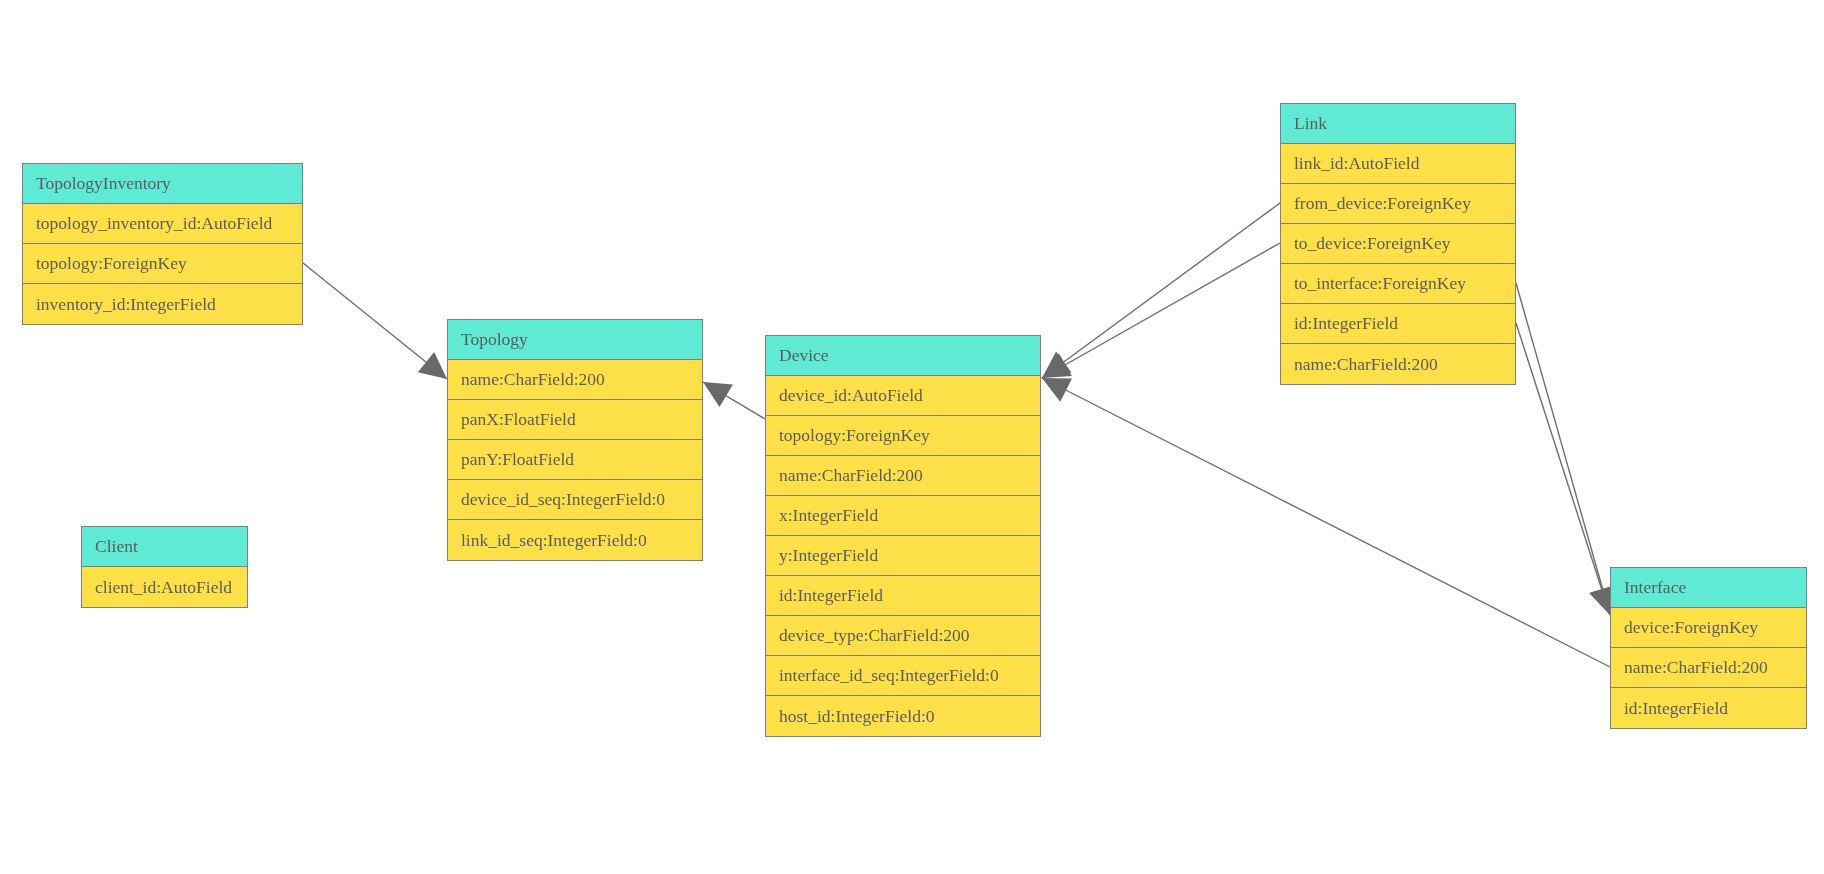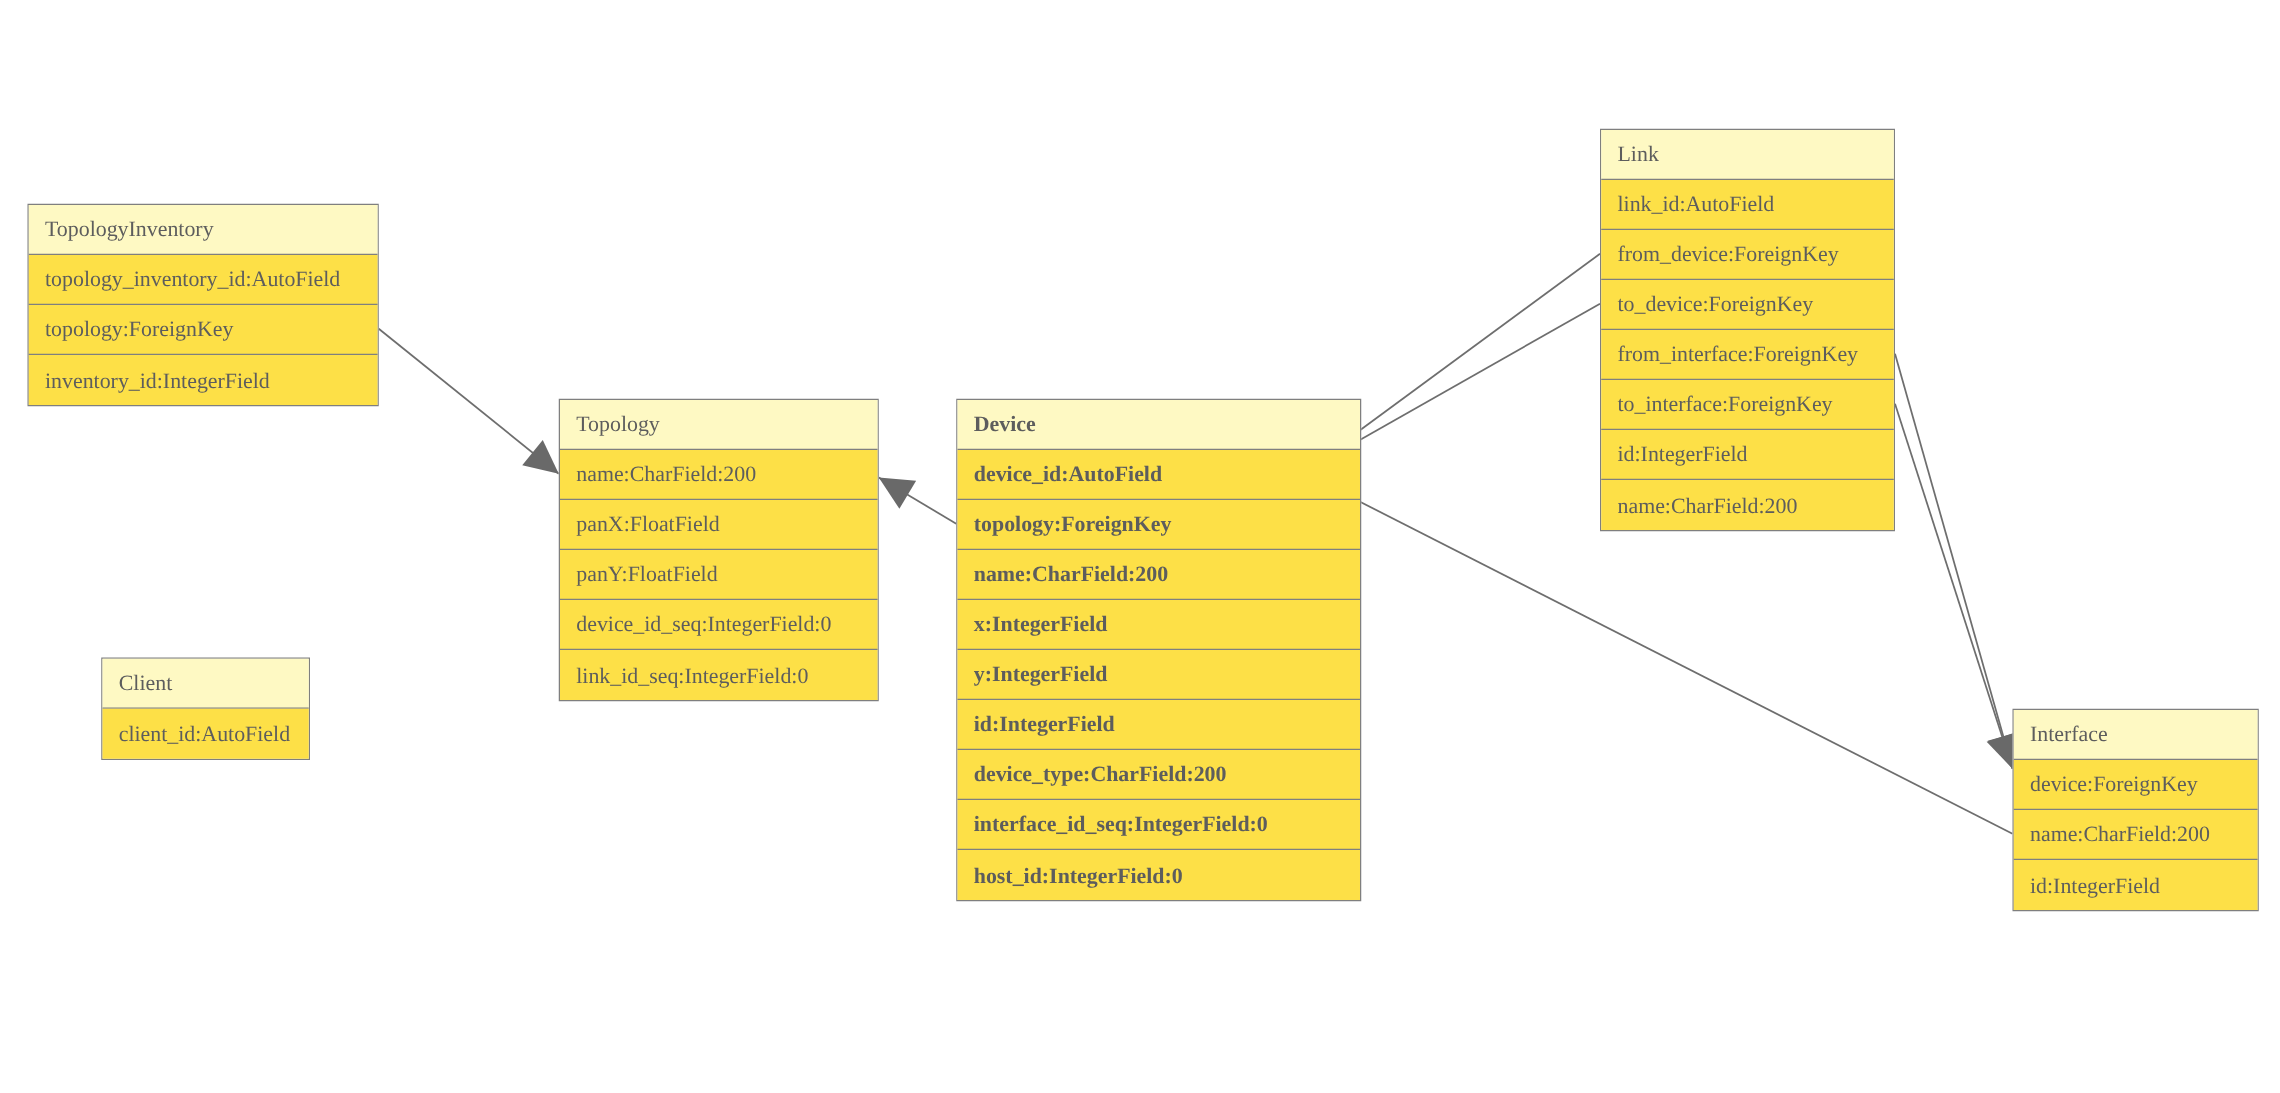--- a/index.html
+++ b/index.html
@@ -15,21 +15,21 @@
     position: absolute;
     box-sizing: border-box;
     border: 1.5px solid #7f7f7f;
     background: #ffffff;
     color: #5d5d5d;
     font-size: 17.5px;
   }
   .entity .hdr {
     box-sizing: border-box;
     height: 40px;
-    background: #fef9c3;
+    background: #5eead4;
     border-bottom: 1.5px solid #7f7f7f;
     display: flex; align-items: center;
     padding-left: 13px;
   }
   .entity .row {
     box-sizing: border-box;
     height: 40px;
     display: flex; align-items: center;
     padding-left: 13px;
     border-bottom: 1.5px solid #7f7f7f;
@@ -82,39 +82,38 @@
     <div class="row">panY:FloatField</div>
     <div class="row">device_id_seq:IntegerField:0</div>
     <div class="row">link_id_seq:IntegerField:0</div>
   </div>
 
   <div class="entity" style="left:81px; top:526px; width:167px;">
     <div class="hdr">Client</div>
     <div class="row">client_id:AutoField</div>
   </div>
 
-  <div class="entity" style="left:765px; top:319px; width:324px;font-weight:bold;">
+  <div class="entity" style="left:765px; top:335px; width:276px;">
     <div class="hdr">Device</div>
     <div class="row">device_id:AutoField</div>
     <div class="row">topology:ForeignKey</div>
     <div class="row">name:CharField:200</div>
     <div class="row">x:IntegerField</div>
     <div class="row">y:IntegerField</div>
     <div class="row">id:IntegerField</div>
     <div class="row">device_type:CharField:200</div>
     <div class="row">interface_id_seq:IntegerField:0</div>
     <div class="row">host_id:IntegerField:0</div>
   </div>
 
   <div class="entity" style="left:1280px; top:103px; width:236px;">
     <div class="hdr">Link</div>
     <div class="row">link_id:AutoField</div>
     <div class="row">from_device:ForeignKey</div>
     <div class="row">to_device:ForeignKey</div>
-    <div class="row">from_interface:ForeignKey</div>
     <div class="row">to_interface:ForeignKey</div>
     <div class="row">id:IntegerField</div>
     <div class="row">name:CharField:200</div>
   </div>
 
   <div class="entity" style="left:1610px; top:567px; width:197px;">
     <div class="hdr">Interface</div>
     <div class="row">device:ForeignKey</div>
     <div class="row">name:CharField:200</div>
     <div class="row">id:IntegerField</div>

